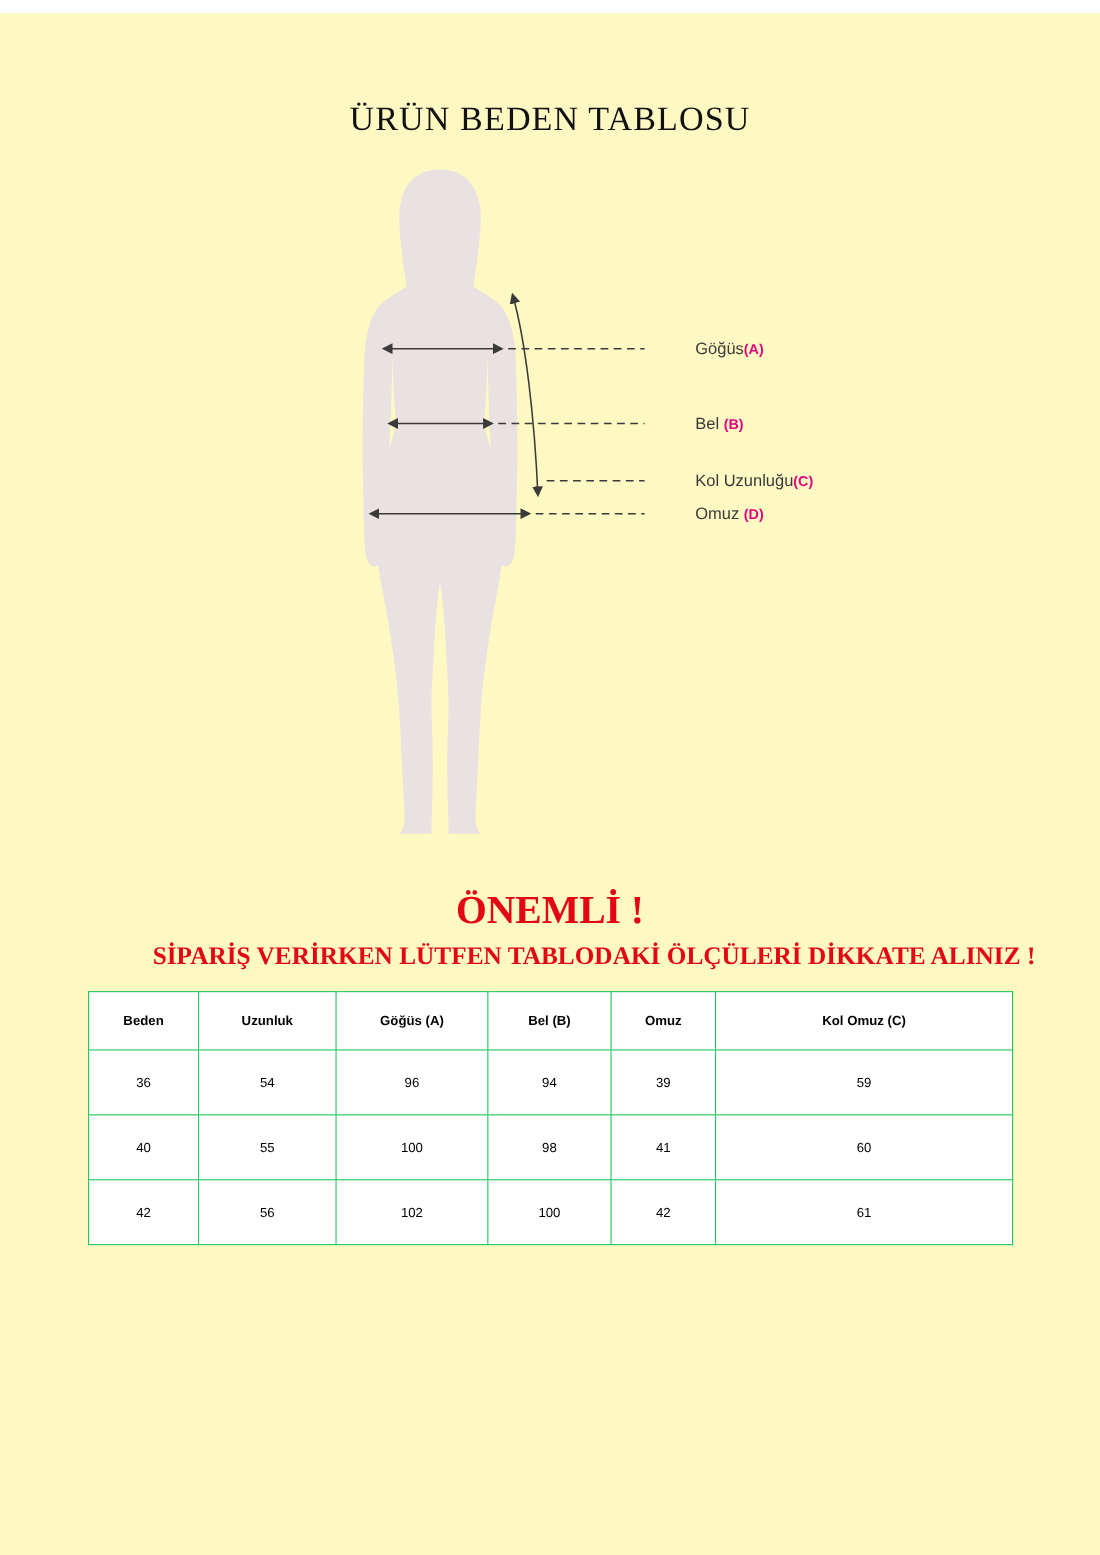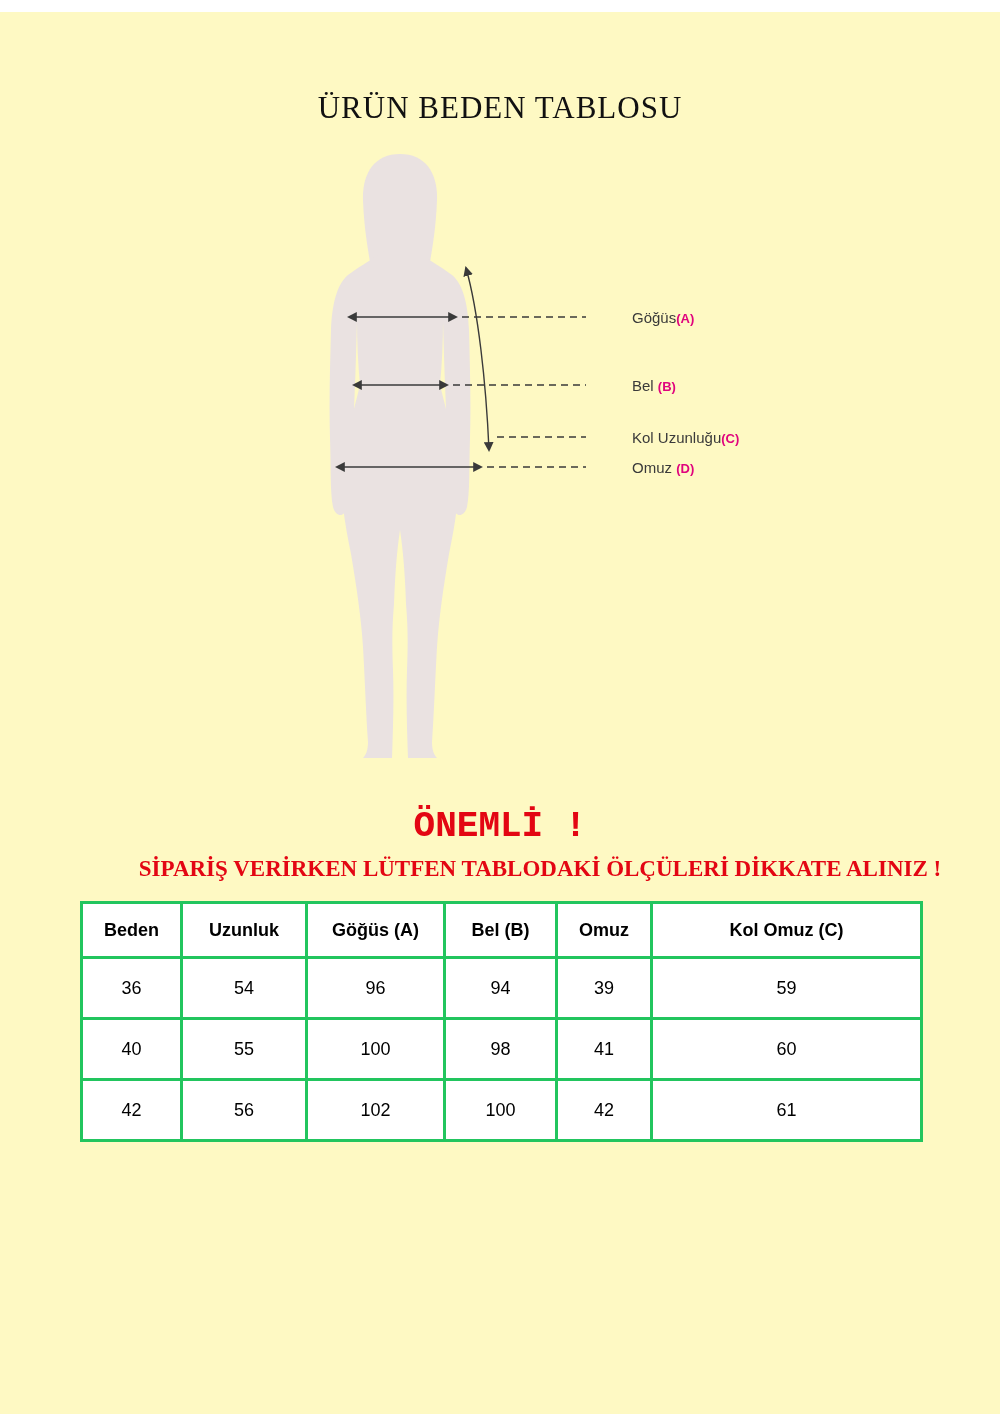--- a/index.html
+++ b/index.html
@@ -35,21 +35,21 @@
   }
   .measure-label .accent{
     color:#e0047d;
     font-size:13px;
     font-weight:bold;
   }
   .notice-heading{
     position:absolute;
     top:794px; left:0; width:100%;
     text-align:center;
-    font-family:Liberation Mono, monospace;
+    font-family:Liberation Serif, serif;
     font-weight:bold;
     font-size:36px;
     color:#e30613;
   }
   .notice-warning{
     position:absolute;
     top:844px; left:0; width:100%;
     text-align:center;
     font-family:"Liberation Serif", serif;
     font-weight:bold;
@@ -62,24 +62,24 @@
     top:889px; left:80px;
     width:840px;
   }
   table.size-table{
     border-collapse:collapse;
     table-layout:fixed;
     width:840px;
     background:#fff;
   }
   table.size-table th, table.size-table td{
-    border:3px solid #22c55e;
+    border:1px solid #22c55e;
     text-align:center;
     vertical-align:middle;
-    font-size:18px;
+    font-size:12px;
     color:#000;
   }
   table.size-table th{ height:50px; font-weight:bold; }
   table.size-table td{ height:56px; font-weight:normal; }
   col.c1{width:100px;} col.c2{width:125px;} col.c3{width:138px;}
   col.c4{width:112px;} col.c5{width:95px;}  col.c6{width:270px;}
 </style>
 </head>
 <body>
 

